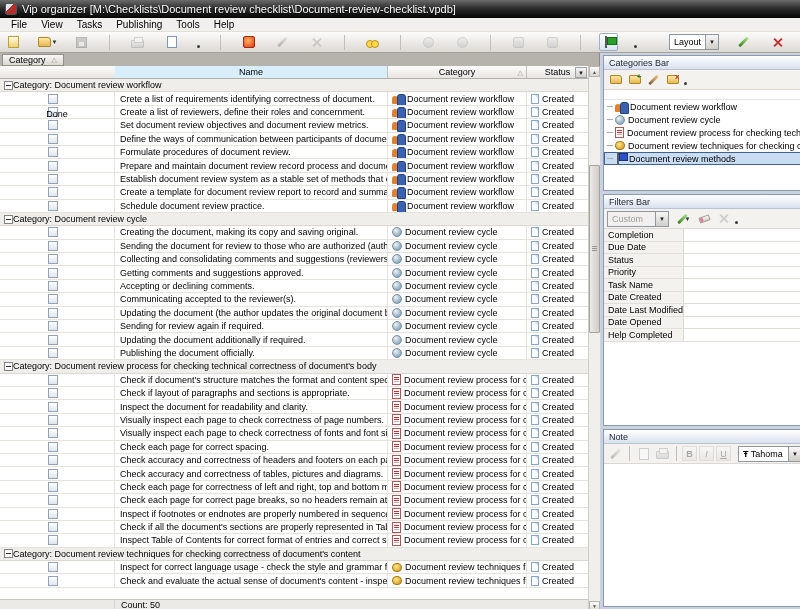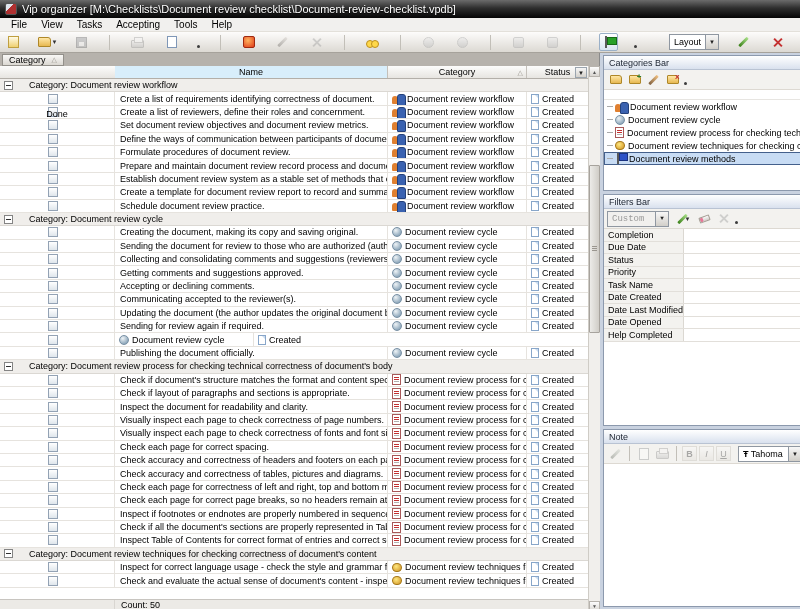--- a/index.html
+++ b/index.html
@@ -19,21 +19,21 @@
   .toolbar{height:21px;background:linear-gradient(#fdfcfb,#dcd9d3);border-bottom:1px solid #a6a29b;display:flex;align-items:center;padding:0 4px;gap:15px;}
   .tbtn{width:19px;height:18px;border-radius:2px;display:flex;align-items:center;justify-content:center;flex:none;}
   .tbtn.dis{opacity:.40;filter:grayscale(.9);}
   .tbtn.framed{border:1px solid #9ab0c8;background:linear-gradient(#ffffff,#d9e5f1);}
   .tsep{width:1px;height:15px;background:#c2bfb8;margin:0 3px;flex:none;}
   .tdot{width:3px;height:3px;background:#3c3c3c;border-radius:50%;align-self:flex-end;margin:0 2px 4px 1px;flex:none;}
   .tdrop{font-size:6px;color:#333;margin-left:1px;}
   .combo{height:16px;background:#fff;border:1px solid #8f97a1;display:flex;align-items:center;font-size:9px;}
   .combo .cval{padding:0 4px;flex:1;white-space:nowrap;overflow:hidden;}
   .combo .cbtn{width:13px;height:100%;background:linear-gradient(#f7f7f7,#d2cfc9);border-left:1px solid #8f97a1;display:flex;align-items:center;justify-content:center;font-size:6px;color:#222;}
-  .combo.disabled{background:#f1f0ee;font-family:Liberation Mono, monospace;}
+  .combo.disabled{background:#f1f0ee;}
   .combo.disabled .cval{color:#9a9a9a;}
 
   
   .ig{display:inline-block;flex:none;}
   .tb-new{width:11px;height:12px;background:linear-gradient(#fffbe6,#efd070);border:1px solid #bf9f40;}
   .tb-open{width:13px;height:10px;background:linear-gradient(#ffe7a6,#e7b850);border:1px solid #ae8728;border-radius:1px 3px 1px 1px;}
   .tb-save{width:11px;height:11px;background:#7f97b7;border:1px solid #506784;position:relative;}
   .tb-save::after{content:"";position:absolute;left:2px;bottom:1px;width:5px;height:4px;background:#e8eef6;}
   .tb-print{width:13px;height:8px;background:linear-gradient(#ececec,#b6b6b6);border:1px solid #8f8f8f;border-radius:1px;position:relative;margin-top:3px;}
   .tb-print::before{content:"";position:absolute;left:2px;top:-4px;width:7px;height:4px;background:#f6f6f6;border:1px solid #9f9f9f;}
@@ -84,21 +84,21 @@
   .grid{width:588px;display:flex;flex-direction:column;background:#fff;flex:none;}
   .thead{height:13px;display:flex;flex:none;background:linear-gradient(#fcfcfb,#e7e5e1);border-bottom:1px solid #b3afa9;font-size:9px;}
   .th{border-right:1px solid #c4c0ba;display:flex;align-items:center;justify-content:center;position:relative;}
   .th-done{width:115px;margin-top:48px;}
   .th-name{width:273px;background:#d8eefb;}
   .th-cat{width:139px;}
   .th-status{flex:1;border-right:none;}
   .th .sortglyph{position:absolute;right:3px;top:3px;}
   .filterbtn{position:absolute;right:1px;top:1px;width:12px;height:11px;border:1px solid #9aa4ae;background:linear-gradient(#f6f6f6,#d4d1cb);font-size:6px;color:#222;display:flex;align-items:center;justify-content:center;padding:0;}
   .rows{flex:none;}
-  .grouprow{height:13.4px;display:flex;align-items:center;background:#f0eeeb;border-bottom:1px solid #dbd8d3;padding-left:4px;gap:16px;white-space:nowrap;overflow:hidden;}
+  .grouprow{height:13.4px;display:flex;align-items:center;background:#f0eeeb;border-bottom:1px solid #dbd8d3;padding-left:4px;gap:0;white-space:nowrap;overflow:hidden;}
   .row{height:13.4px;display:flex;border-bottom:1px solid #e6e3de;}
   .c-done{width:115px;border-right:1px solid #e6e3de;display:flex;align-items:center;flex:none;}
   .c-done .cb{margin-left:48px;}
   .c-name{width:273px;border-right:1px solid #e6e3de;display:flex;align-items:center;padding-left:5px;overflow:hidden;white-space:nowrap;flex:none;}
   .c-cat{width:139px;border-right:1px solid #e6e3de;display:flex;align-items:center;gap:3px;padding-left:4px;overflow:hidden;white-space:nowrap;flex:none;}
   .c-status{flex:1;display:flex;align-items:center;gap:3px;padding-left:4px;overflow:hidden;white-space:nowrap;}
   .tfoot{height:13px;flex:none;background:#eceae6;border-top:1px solid #c8c5c0;border-bottom:1px solid #c8c5c0;display:flex;align-items:center;margin-top:11px;}
   .tfoot .fcell{width:115px;height:100%;border-right:1px solid #d9d6d1;flex:none;}
   .tfoot span{padding-left:6px;}
   .vscroll{width:12px;background:#f1efec;border-left:1px solid #cfccc6;display:flex;flex-direction:column;align-items:center;flex:none;}
@@ -137,21 +137,21 @@
 
   <div class="titlebar">
     <span class="appicon"></span>
     <span class="titletext">Vip organizer [M:\Checklists\Document review checklist\Document-review-checklist.vpdb]</span>
   </div>
 
   <div class="menubar" id="menubar">
       <span class="mi">File</span>
       <span class="mi">View</span>
       <span class="mi">Tasks</span>
-      <span class="mi">Accepting</span>
+      <span class="mi">Publishing</span>
       <span class="mi">Tools</span>
       <span class="mi">Help</span>
     </div>
 
   <div class="toolbar">
     <div class="tbtn">
         <span class="ig tb-new"></span>
       </div>
     <div class="tbtn">
         <span class="ig tb-open"></span>
@@ -515,20 +515,23 @@
                   <span>Document review cycle</span>
                 </div>
                 <div class="c-status">
                   <span class="ig page-icon"></span>
                   <span>Created</span>
                 </div>
               </div>
               <div class="row">
                 <div class="c-done">
                   <span class="cb"></span>
+                </div>
+                <div class="c-name">
+                  <span>Updating the document additionally if required.</span>
                 </div>
                 <div class="c-cat">
                   <span class="ig cycle-icon"></span>
                   <span>Document review cycle</span>
                 </div>
                 <div class="c-status">
                   <span class="ig page-icon"></span>
                   <span>Created</span>
                 </div>
               </div>

